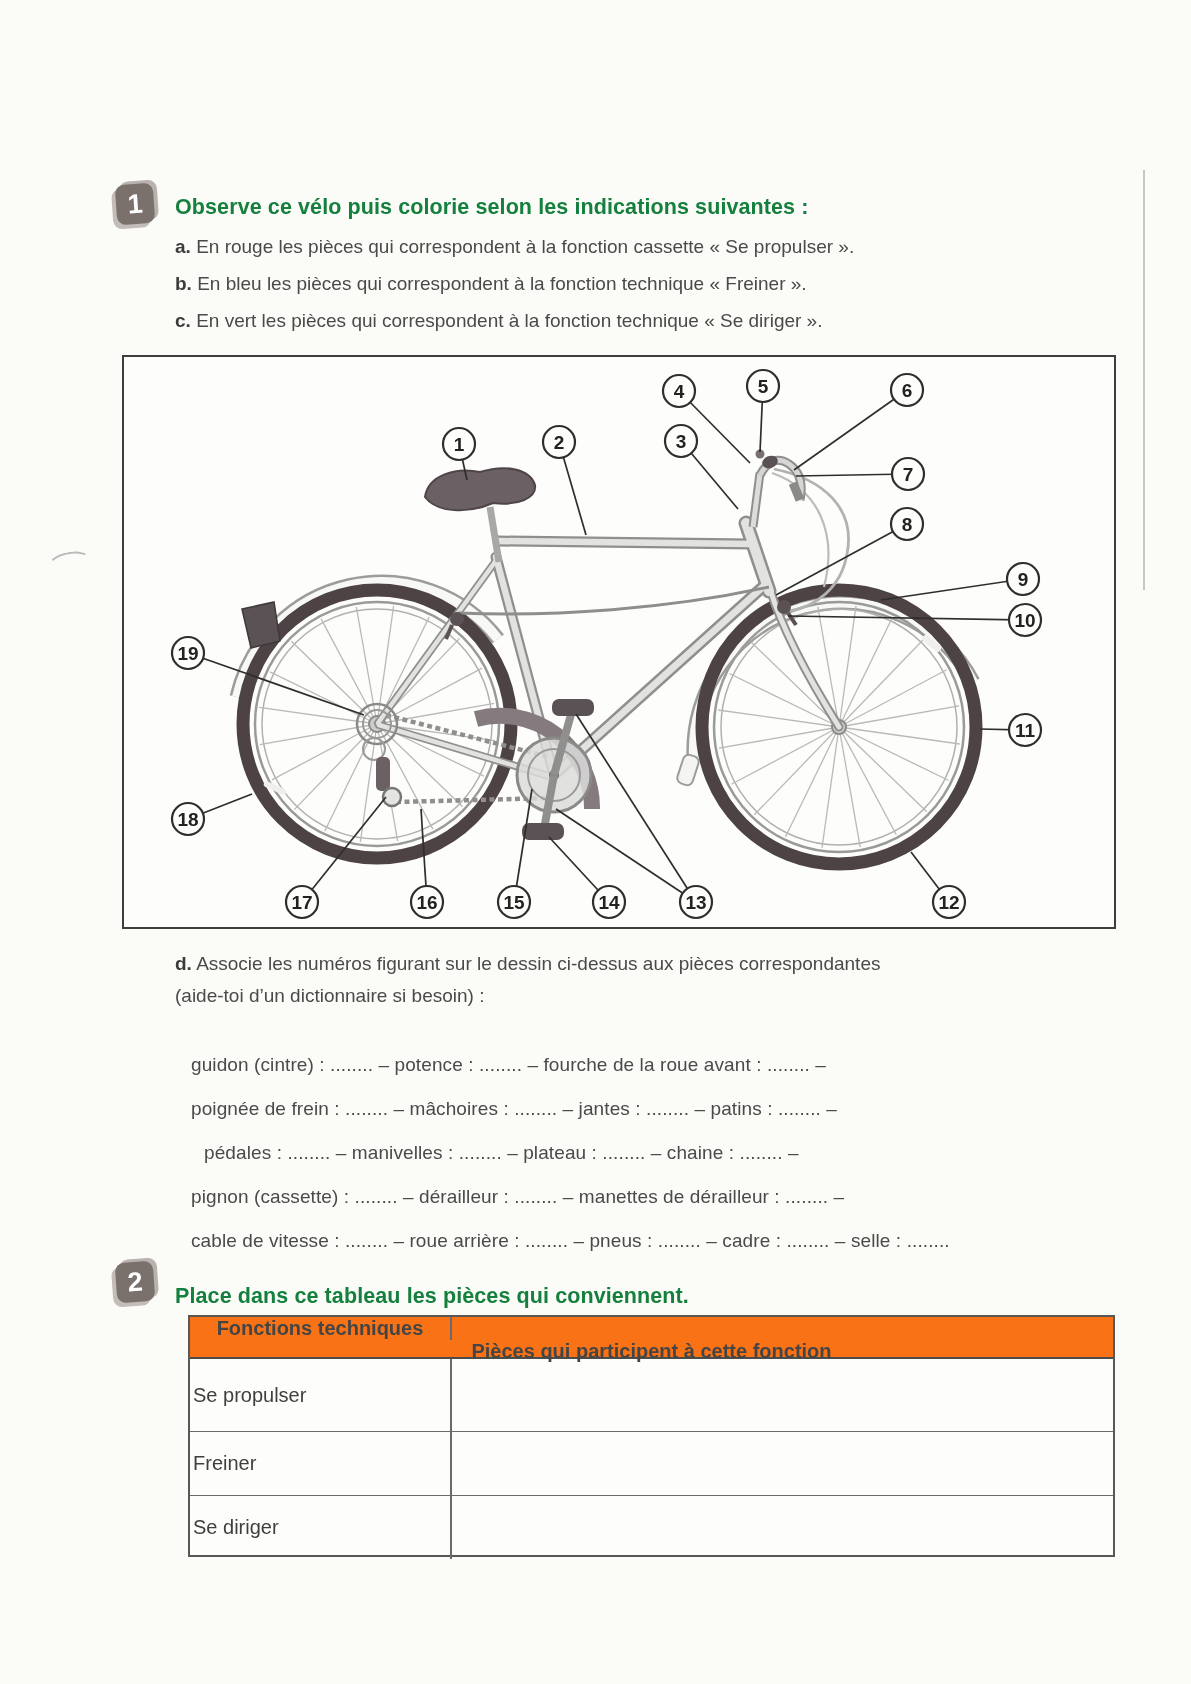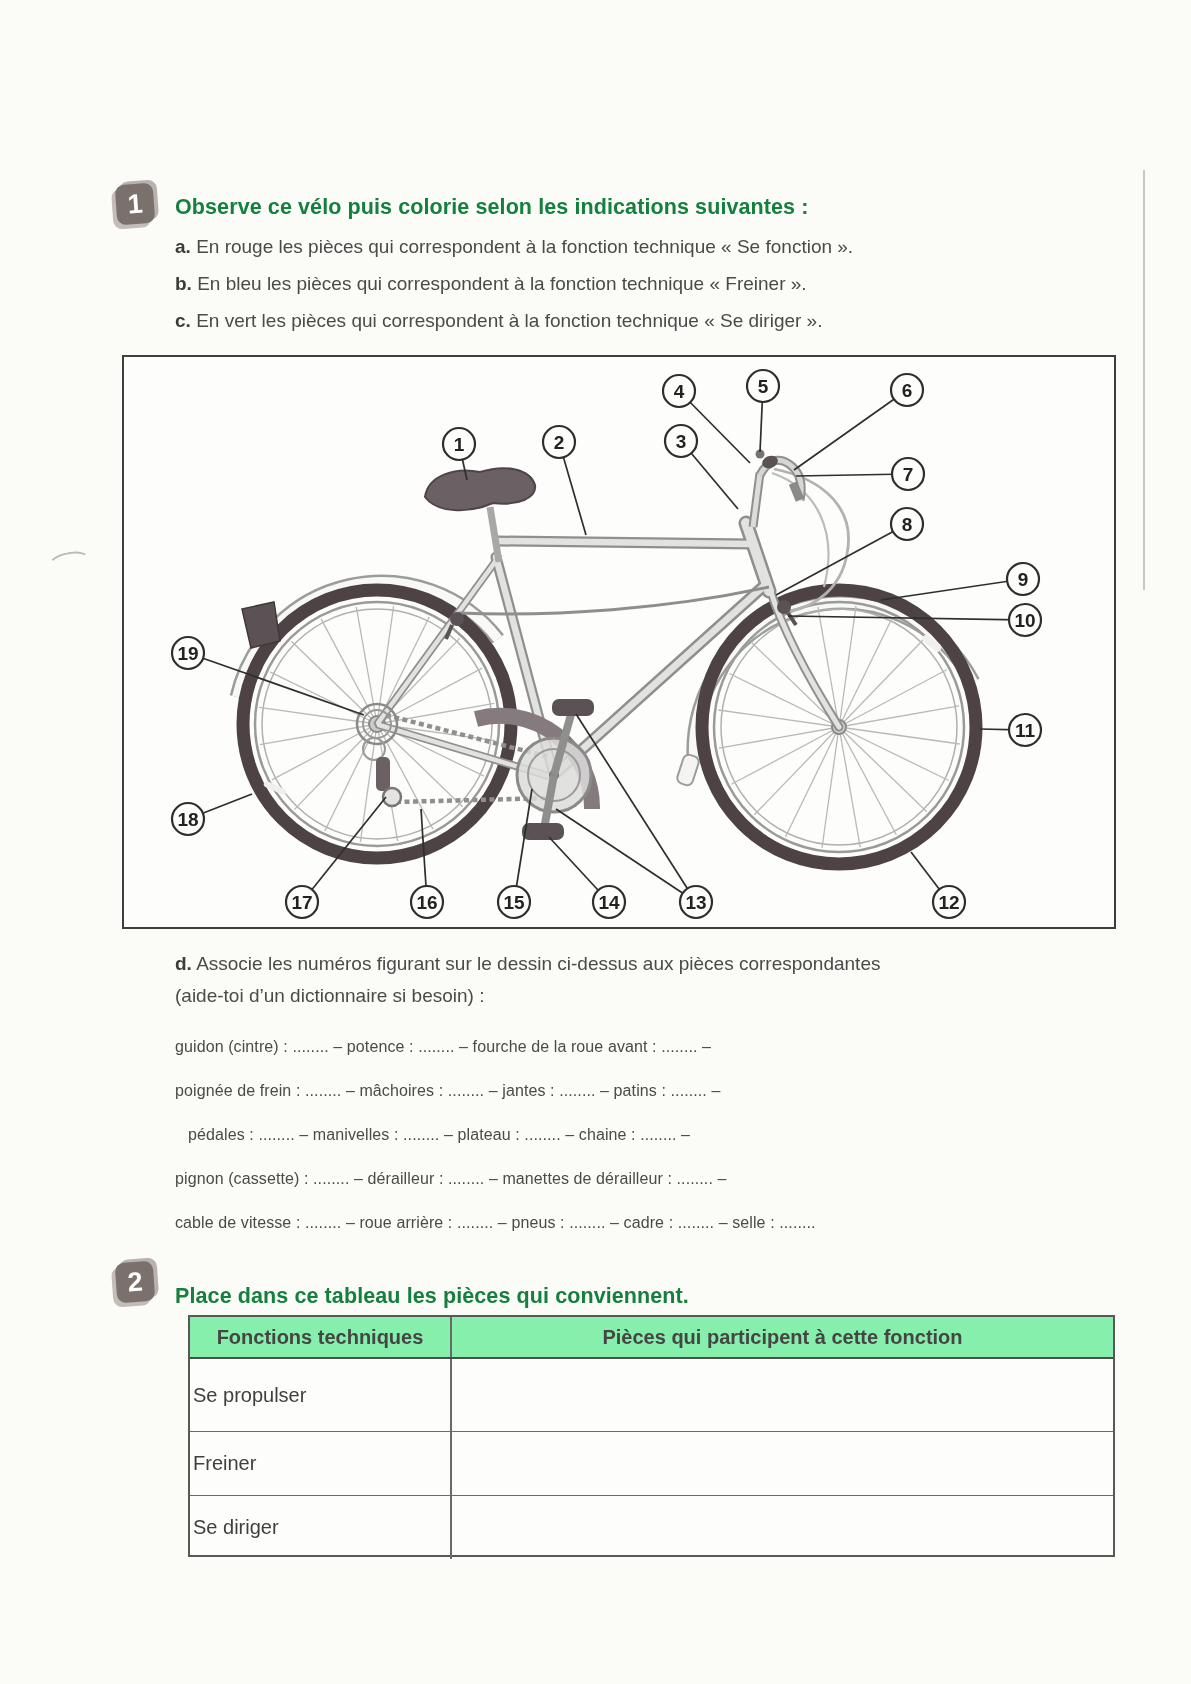--- a/index.html
+++ b/index.html
@@ -12,31 +12,31 @@
   .badge{
     width:38px;height:40px;border-radius:9px;background:#7b716c;
     color:#fff;font-weight:bold;font-size:27px;line-height:40px;text-align:center;
     transform:rotate(-4deg);
     box-shadow:4px -3px 0 #b9b2ae,-4px 4px 0 #c3bcb8;
   }
   .h1{font-size:21.5px;font-weight:bold;color:#15803d;letter-spacing:.1px;}
   .instr{font-size:19px;color:#4a4a48;}
   .instr b,.dline b{color:#3b3b39;}
   .dline{font-size:19px;color:#4a4a48;}
-  .items p{position:absolute;left:0;margin:0;font-size:16px;color:#4a4a48;white-space:nowrap;letter-spacing:.1px;}
+  .items p{position:absolute;left:0;margin:16px;font-size:19px;color:#4a4a48;white-space:nowrap;letter-spacing:.1px;}
   #diagram-box{
     left:122px;top:355px;width:994px;height:574px;
     border:2px solid #3e3e3c;background:#fdfdfb;box-sizing:border-box;
   }
   #vscan{left:1143px;top:170px;width:2px;height:420px;background:#b6b6b4;opacity:.75;}
   #lcurve{left:48px;top:552px;width:40px;height:20px;border:2px solid transparent;
     border-top-color:#9a9a98;border-radius:50%;transform:rotate(-10deg);opacity:.65;}
   
   #ftable{left:188px;top:1315px;width:927px;height:242px;border:2px solid #585856;box-sizing:border-box;background:#fdfdfb;}
-  #ftable .hdr{display:flex;height:40px;background:#86efac;border-bottom:2px solid #4c4c4a;}
+  #ftable .hdr{display:flex;height:40px;background:#f97316;border-bottom:2px solid #4c4c4a;flex-direction:column;}
   #ftable .hdr .c1,#ftable .hdr .c2{display:flex;align-items:center;justify-content:center;
     font-weight:bold;font-size:20px;color:#454545;}
   #ftable .c1{width:262px;box-sizing:border-box;border-right:2px solid #6a6a68;}
   #ftable .c2{flex:1;}
   #ftable .row{display:flex;border-bottom:1.5px solid #6a6a68;}
   #ftable .row:last-child{border-bottom:none;}
   #ftable .row .c1{display:flex;align-items:center;padding-left:3px;font-size:20px;color:#3f3f3d;}
   text.cnum{font-family:"Liberation Sans",sans-serif;font-weight:bold;font-size:19px;fill:#222;}
 </style>
 </head>
@@ -45,21 +45,21 @@
 <div id="page">
 
   <div id="vscan" class="abs"></div>
   <div id="lcurve" class="abs"></div>
 
   <div class="abs badge" style="left:116px;top:184px;">1</div>
   <div class="abs h1" style="left:175px;top:195px;">Observe ce vélo puis colorie selon les indications suivantes :</div>
 
   <div class="abs instr" style="left:175px;top:236px;">
     <b>a.</b>
-    <span>En rouge les pièces qui correspondent à la fonction technique « Se fonction ».</span>
+    <span>En rouge les pièces qui correspondent à la fonction cassette « Se propulser ».</span>
   </div>
   <div class="abs instr" style="left:175px;top:310px;">
     <b>c.</b>
     <span>En vert les pièces qui correspondent à la fonction technique « Se diriger ».</span>
   </div>
   <div class="abs instr" style="left:175px;top:273px;">
     <b>b.</b>
     <span>En bleu les pièces qui correspondent à la fonction technique « Freiner ».</span>
   </div>
 

